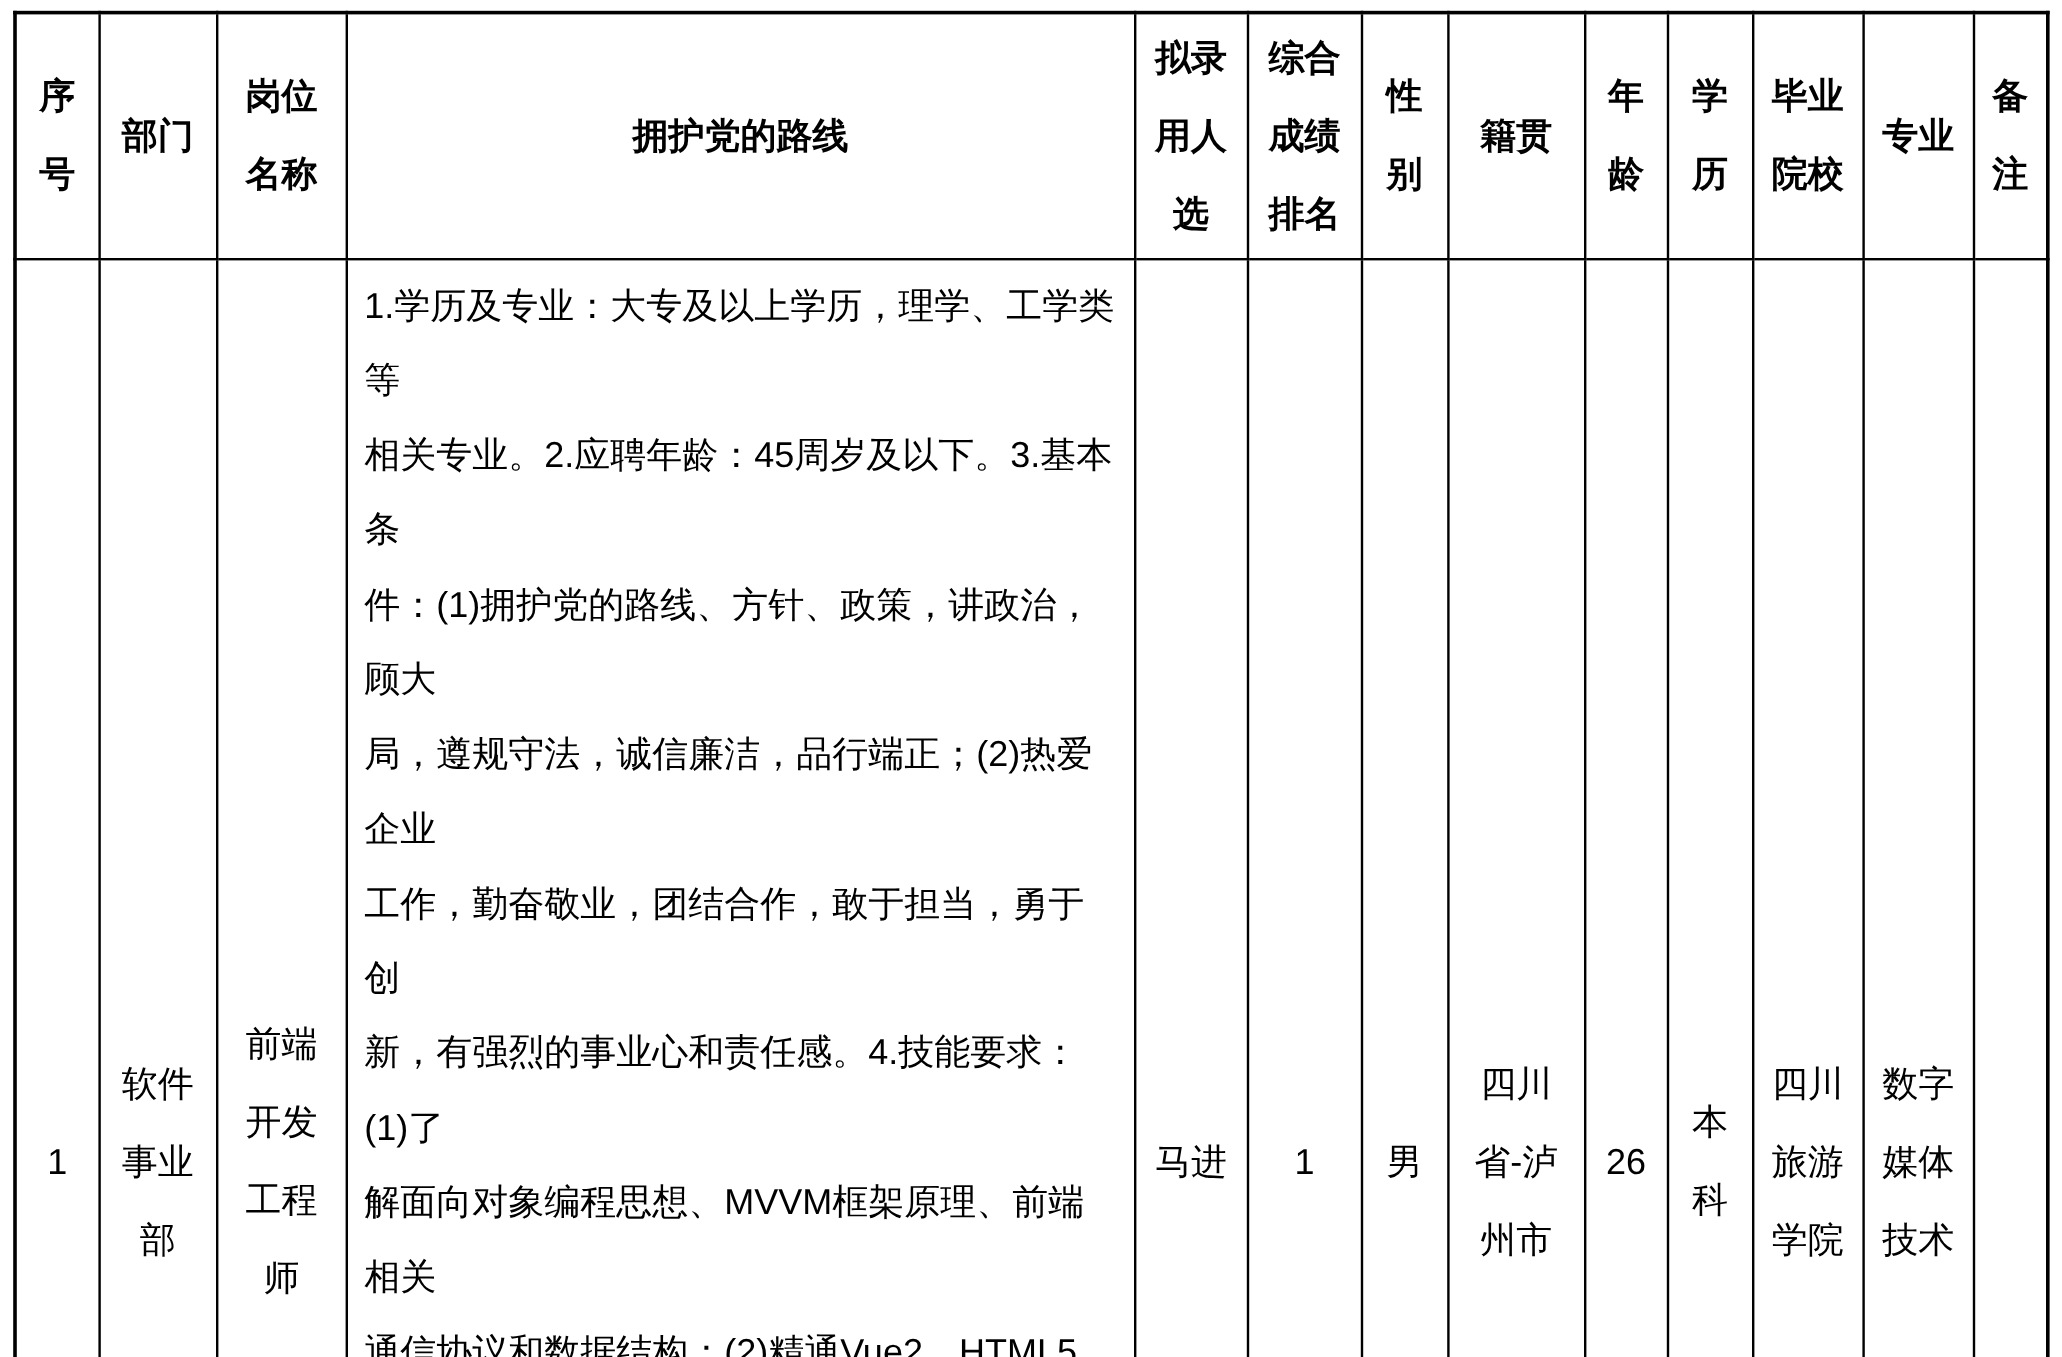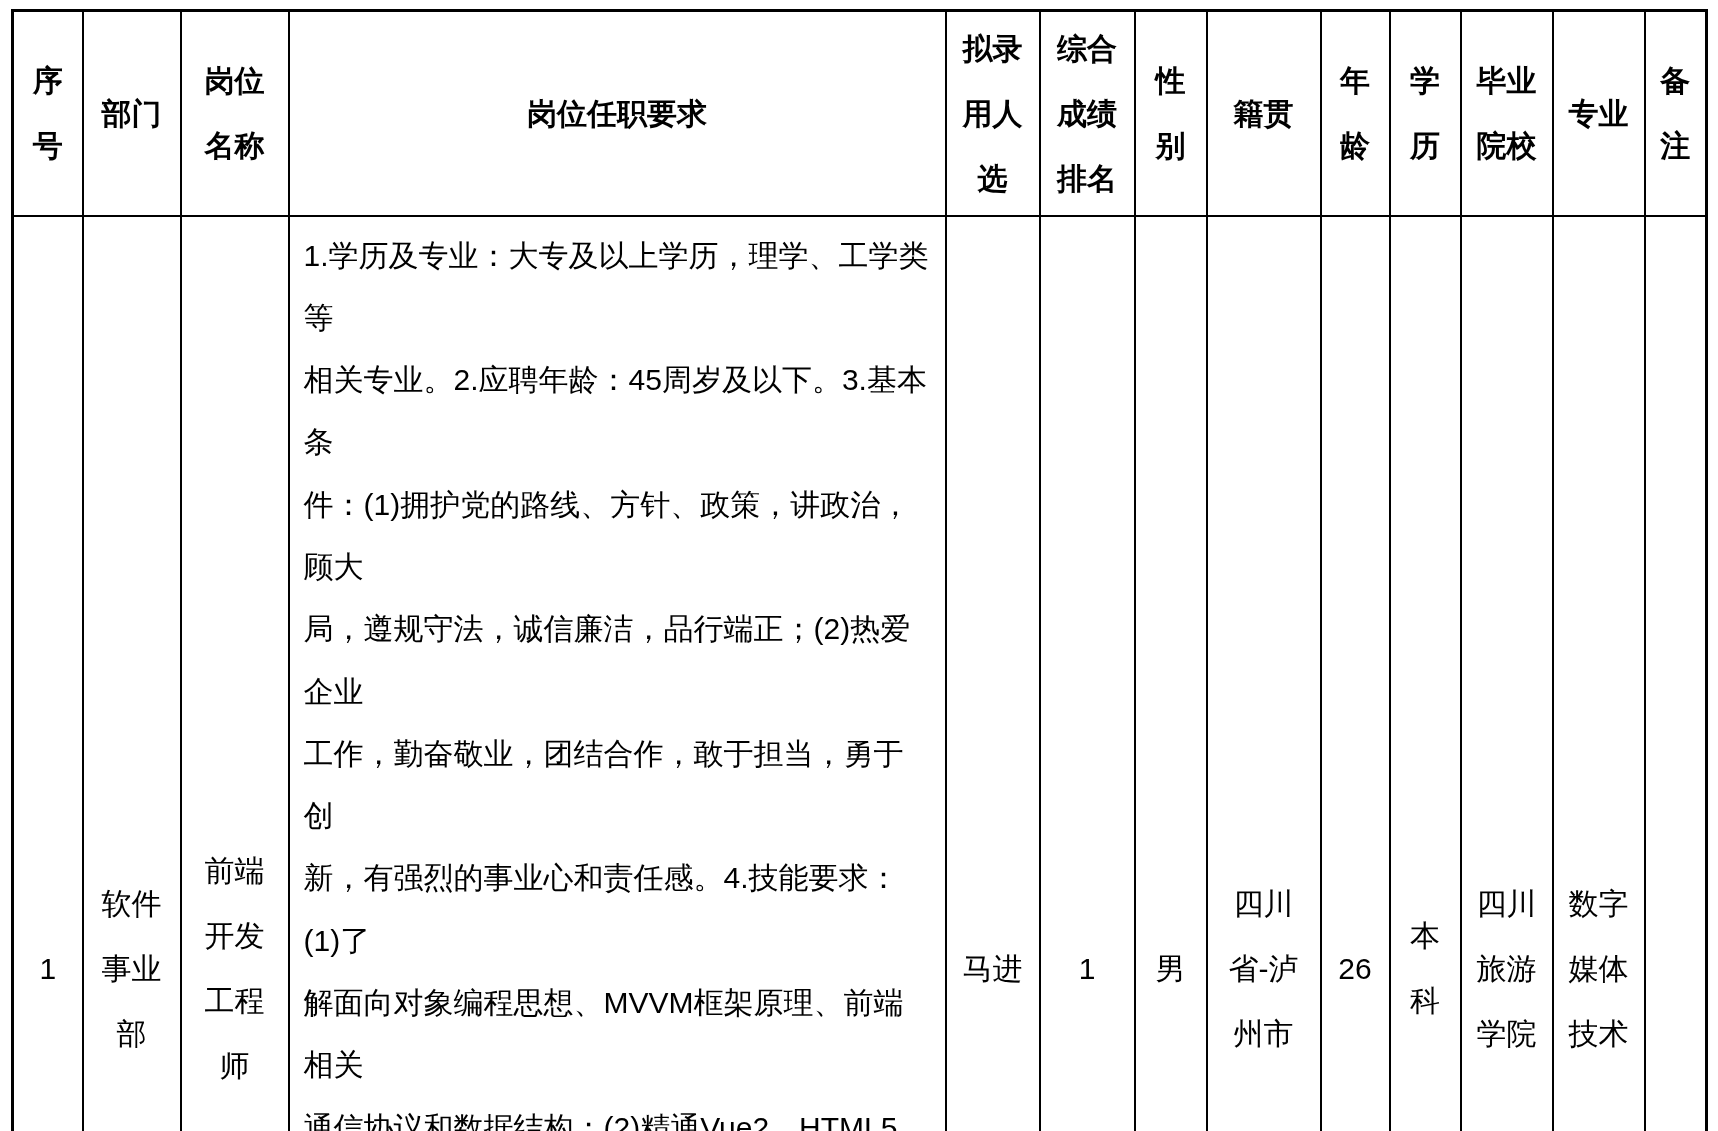--- a/index.html
+++ b/index.html
@@ -84,21 +84,21 @@
       <col class="c-zy">
     <col class="c-bz">
   </colgroup>
   <thead>
     <tr>
       <th>序
 号</th>
       <th>部门</th>
       <th>岗位
 名称</th>
-      <th>岗位任职要求</th>
+      <th>拥护党的路线</th>
       <th>拟录
 用人
 选</th>
       <th>综合
 成绩
 排名</th>
       <th>性
 别</th>
       <th>籍贯</th>
       <th>年

